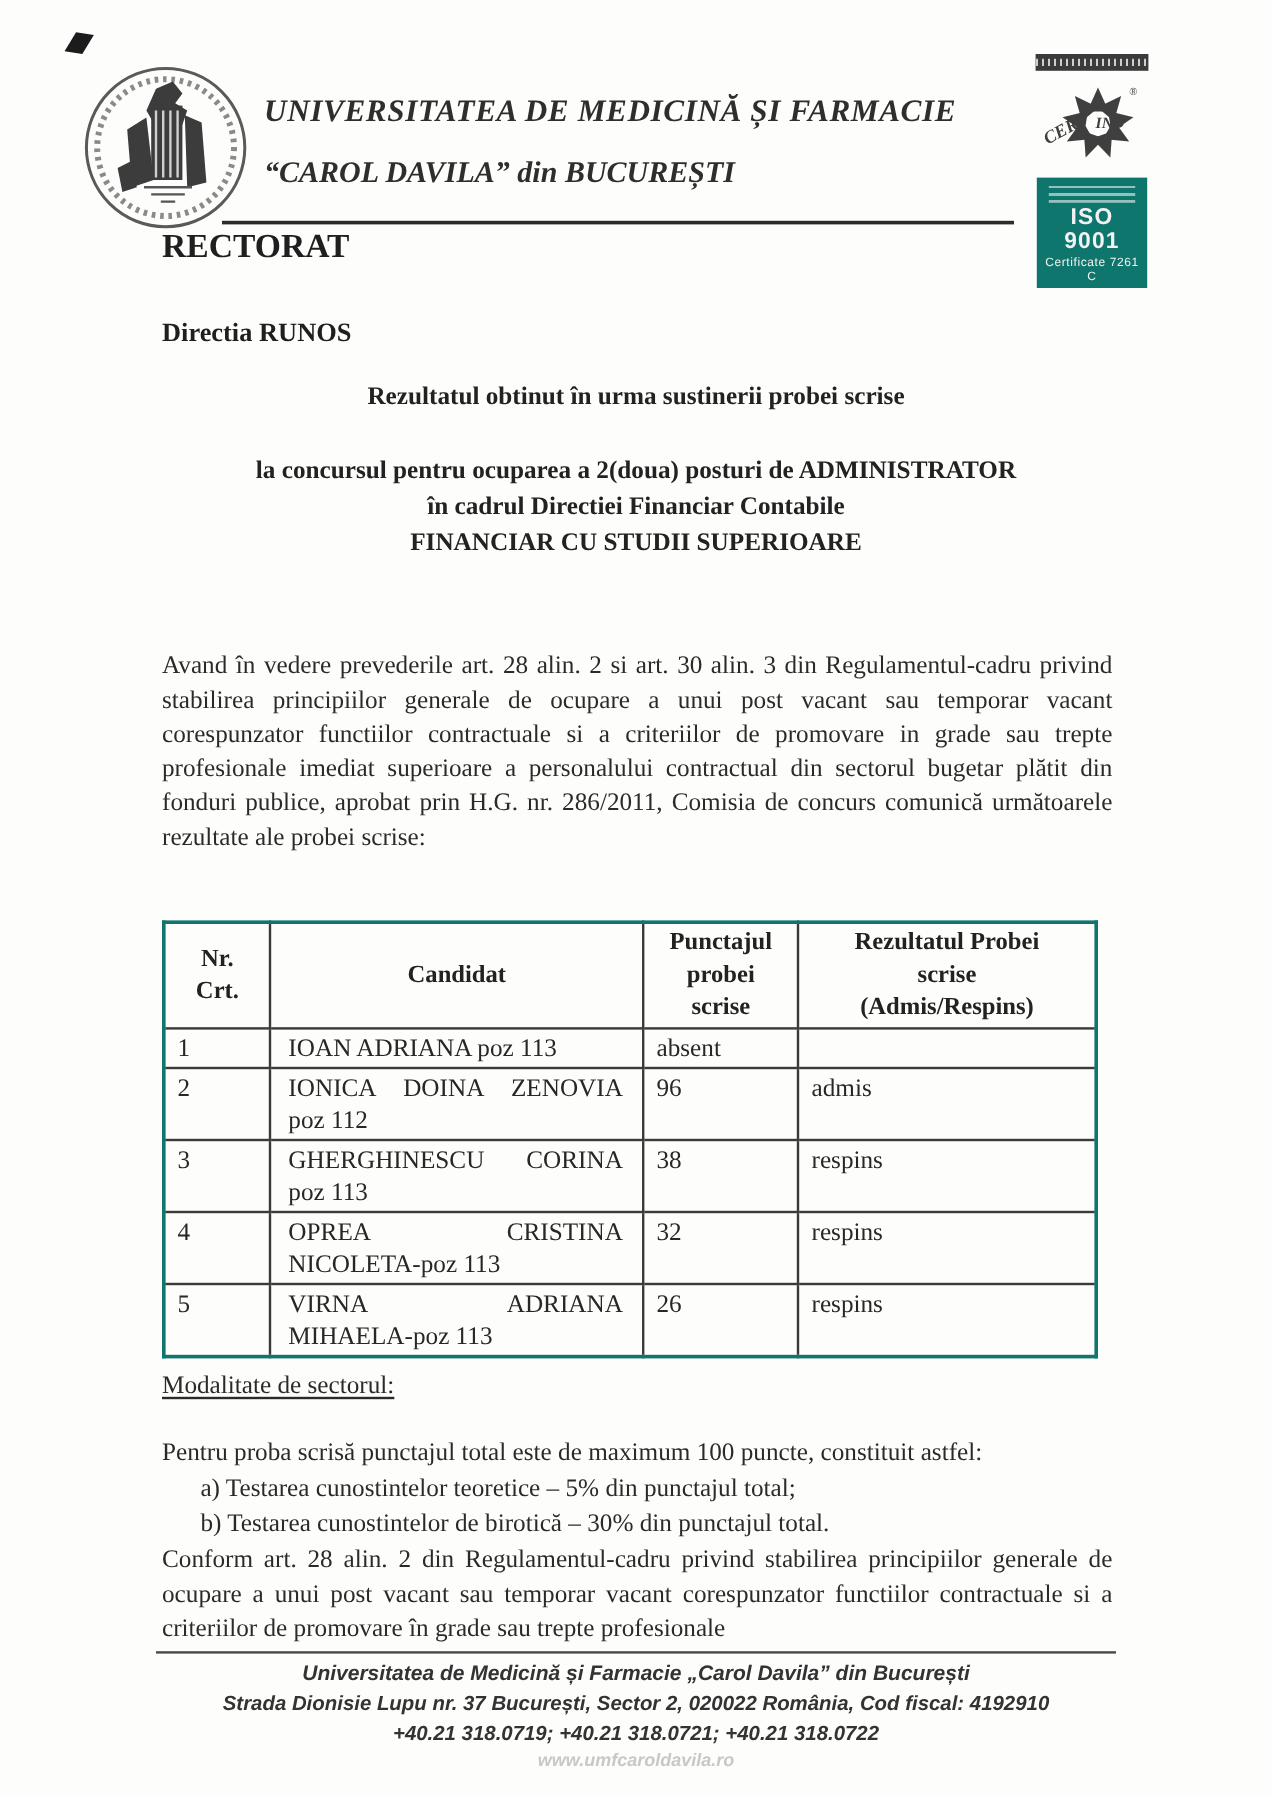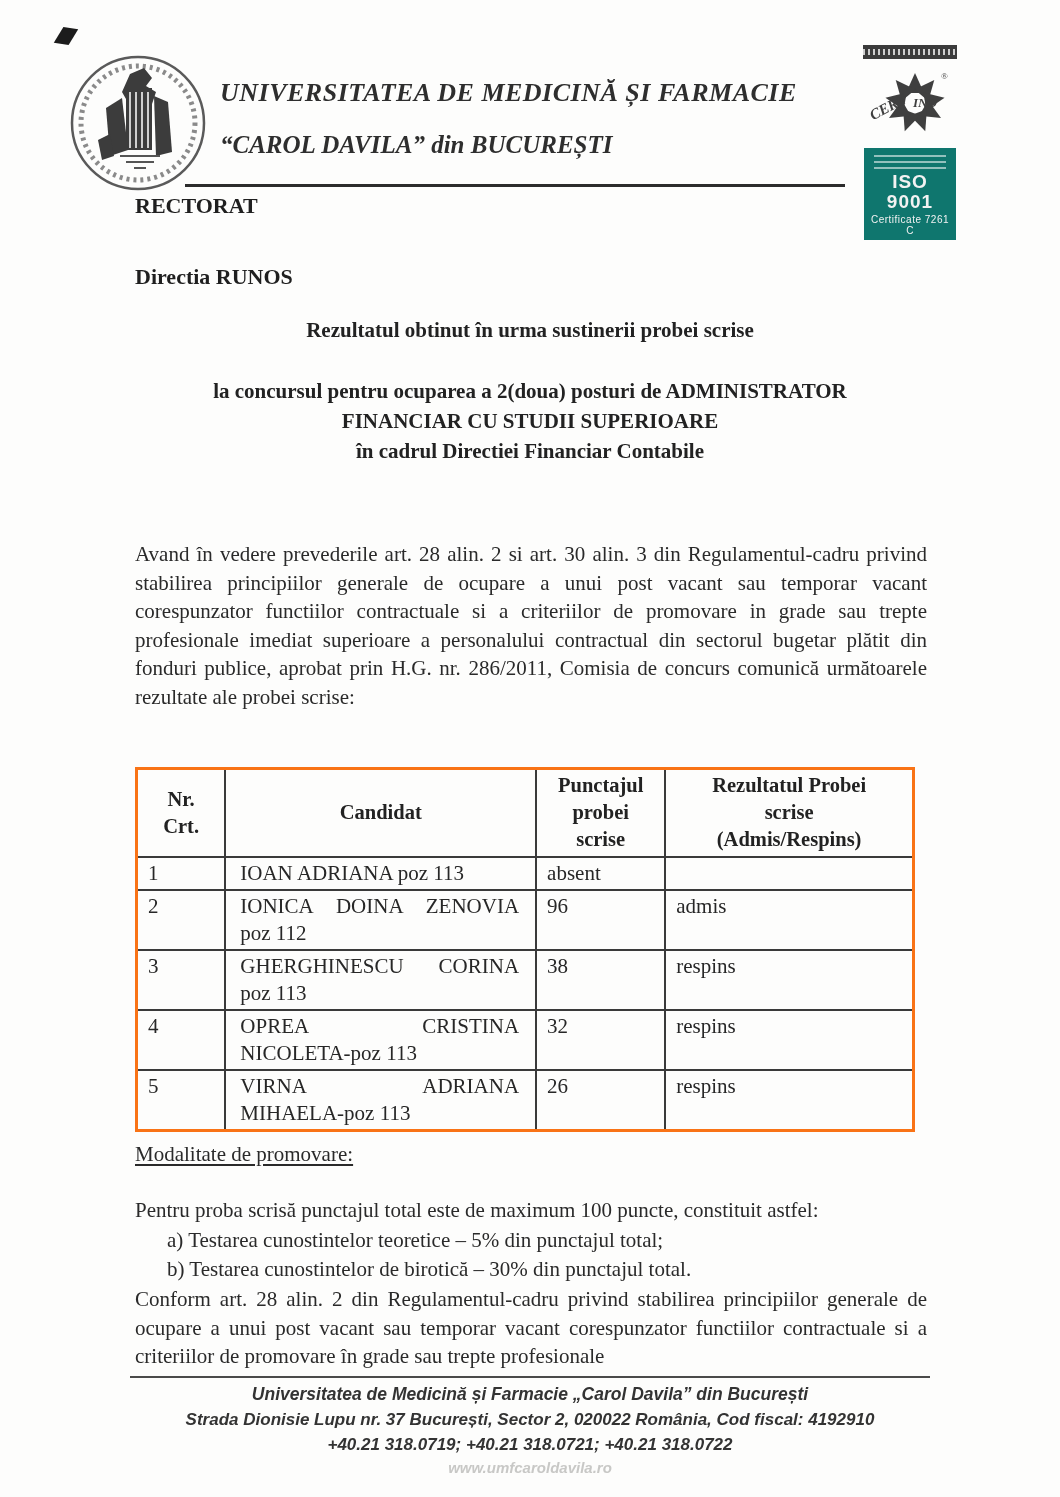--- a/index.html
+++ b/index.html
@@ -33,21 +33,21 @@
     width:92px;margin:7px auto 0;background:#0f766e;color:#f2f2f2;
     padding:5px 2px 4px;box-sizing:border-box;
   }
   .iso-tinylines{height:16px;margin:0 8px 3px;
     background-image:repeating-linear-gradient(0deg,rgba(255,255,255,.55) 0 2px,transparent 2px 6px);
   }
   .iso-label{font-family:"Liberation Sans",sans-serif;font-weight:bold;font-size:19px;letter-spacing:1px;line-height:20px;}
   .iso-cert{font-family:"Liberation Sans",sans-serif;font-weight:normal;font-size:10px;margin-top:2px;letter-spacing:.5px;}
   .header-rule{position:absolute;left:185px;top:184px;width:660px;height:3px;background:#2c2c2c;}
   .dept{position:absolute;left:135px;top:192px;font-weight:bold;color:#1f1f1f;}
-  .dept-line1{font-size:22px;line-height:27px;}
+  .dept-line1{font-size:28px;line-height:27px;}
   .dept-line2{font-size:22px;line-height:27px;margin-top:44px;}
   
   .doc-title{
     position:absolute;left:135px;top:318px;width:790px;
     text-align:center;font-weight:bold;font-size:21px;color:#222;
   }
   .doc-subtitle{
     position:absolute;left:135px;top:376px;width:790px;
     text-align:center;font-weight:bold;font-size:21px;line-height:30px;color:#222;
   }
@@ -56,21 +56,21 @@
     position:absolute;left:135px;top:540px;width:792px;
     font-size:21px;line-height:28.6px;text-align:justify;color:#2a2a2a;
   }
   
   .results{
     position:absolute;left:135px;top:767px;width:780px;
     border-collapse:collapse;table-layout:fixed;
     font-size:21px;color:#272727;
   }
   .results th,.results td{border:2px solid #3a3a3a;}
-  .results{border:3px solid #f97316;}
+  .results{border:3px solid #0f766e;}
   .results th{
     font-weight:bold;text-align:center;vertical-align:middle;
     white-space:pre-line;line-height:27px;font-size:20.5px;color:#222;
   }
   .results thead tr{height:88px;}
   .results tbody tr{height:57px;}
   .results tbody tr:first-child{height:33px;}
   .results td{vertical-align:top;padding:2px 8px 2px 10px;line-height:27px;}
   .col-nr{width:88px;}
   .col-cand{width:308px;}
@@ -182,22 +182,22 @@
   <div class="header-rule"></div>
 
   <div class="dept">
     <div class="dept-line1">RECTORAT</div>
     <div class="dept-line2">Directia RUNOS</div>
   </div>
 
   <div class="doc-title">Rezultatul obtinut în urma sustinerii probei scrise</div>
   <div class="doc-subtitle">
     <div>la concursul pentru ocuparea a 2(doua) posturi de ADMINISTRATOR</div>
+    <div>în cadrul Directiei Financiar Contabile</div>
     <div>FINANCIAR CU STUDII SUPERIOARE</div>
-    <div>în cadrul Directiei Financiar Contabile</div>
   </div>
 
   <div class="intro-par">Avand în vedere prevederile art. 28 alin. 2 si art. 30 alin. 3 din Regulamentul-cadru privind stabilirea principiilor generale de ocupare a unui post vacant sau temporar vacant corespunzator functiilor contractuale si a criteriilor de promovare in grade sau trepte profesionale imediat superioare a personalului contractual din sectorul bugetar plătit din fonduri publice, aprobat prin H.G. nr. 286/2011, Comisia de concurs comunică următoarele rezultate ale probei scrise:</div>
 
   <table class="results">
     <colgroup>
       <col class="col-nr">
         <col class="col-cand">
         <col class="col-score">
         <col class="col-res">
@@ -256,21 +256,21 @@
           <td class="cand">
             <div class="spread">VIRNA ADRIANA</div>
             <div>MIHAELA-poz 113</div>
           </td>
           <td>26</td>
           <td>respins</td>
         </tr>
       </tbody>
   </table>
 
-  <div class="scoring-head">Modalitate de promovare:</div>
+  <div class="scoring-head">Modalitate de sectorul:</div>
   <div class="scoring-intro">Pentru proba scrisă punctajul total este de maximum 100 puncte, constituit astfel:</div>
   <div class="scoring-a">a)  Testarea cunostintelor teoretice – 5% din punctajul total;</div>
   <div class="scoring-b">b)  Testarea cunostintelor de birotică – 30% din punctajul total.</div>
   <div class="conform-par">Conform art. 28 alin. 2 din Regulamentul-cadru privind stabilirea principiilor generale de ocupare a unui post vacant sau temporar vacant corespunzator functiilor contractuale si a criteriilor de promovare în grade sau trepte profesionale</div>
 
   <div class="footer-rule"></div>
   <div class="footer">
     <div class="footer-l1">Universitatea de Medicină și Farmacie „Carol Davila” din București</div>
     <div class="footer-l2">Strada Dionisie Lupu nr. 37 București, Sector 2, 020022 România, Cod fiscal: 4192910</div>
     <div class="footer-l3">+40.21 318.0719; +40.21 318.0721; +40.21 318.0722</div>

